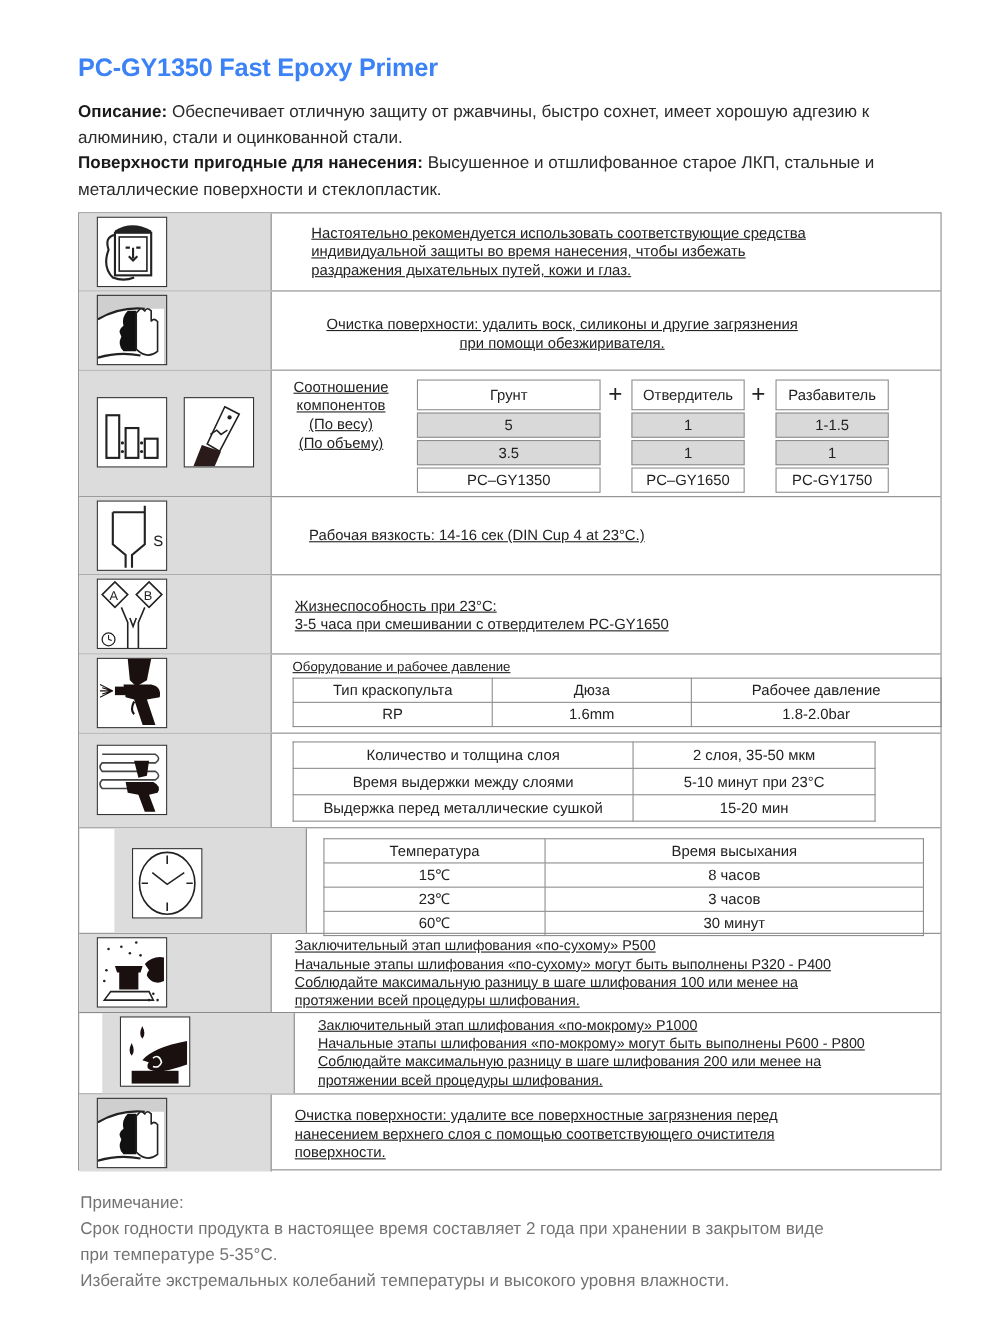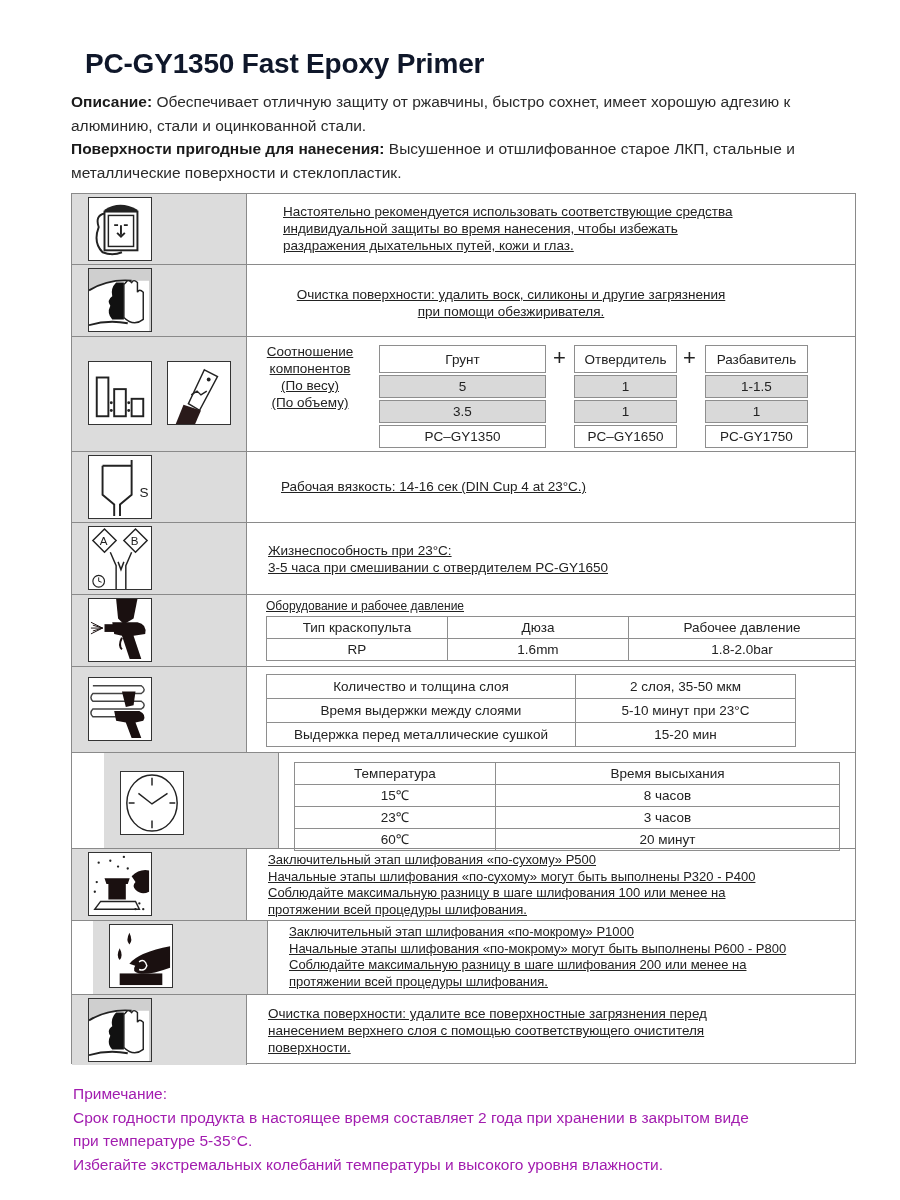--- a/index.html
+++ b/index.html
@@ -1,21 +1,21 @@
 <!DOCTYPE html>
 <html><head>
 <meta charset="utf-8">
 <style>
   html, body { margin: 0; padding: 0; }
   body {
     width: 900px; height: 1200px; background: #ffffff; position: relative;
     font-family: "Liberation Sans", sans-serif; color: #1a1a1a; overflow: hidden;
   }
   .title {
-    position: absolute; left: 85px; top: 48px; font-size: 28px; font-weight: bold; color: #0f172a;
+    position: absolute; left: 71px; top: 48px; font-size: 23px; font-weight: bold; color: #3b82f6;
     letter-spacing: -0.2px;
   }
   .intro {
     position: absolute; left: 71px; top: 90px; width: 760px; font-size: 15.5px; line-height: 23.5px; color: #2a2a2a;
   }
   .intro b { font-weight: bold; color: #1a1a1a; }
 
   .spec-table {
     position: absolute; left: 71px; top: 193px; width: 785px; height: 871px;
     border: 1.5px solid #8a8a8a; box-sizing: border-box;
@@ -50,21 +50,21 @@
   .plus { position: absolute; font-size: 22px; line-height: 22px; color: #222; }
 
   
   table.inner {
     position: absolute; border-collapse: collapse; font-size: 13.5px; color: #222;
   }
   table.inner td {
     border: 1px solid #8e8e8e; text-align: center; padding: 0; height: 21px; line-height: 20px;
   }
   .notes {
-    position: absolute; left: 73px; top: 1082px; width: 780px; font-size: 15.5px; line-height: 23.5px; color: #a21caf;
+    position: absolute; left: 73px; top: 1082px; width: 780px; font-size: 15.5px; line-height: 23.5px; color: #737373;
   }
 </style>
 </head>
 <body>
 
 <div class="title">PC-GY1350 Fast Epoxy Primer</div>
 
 <div class="intro">
   <div>
     <b>Описание:</b>
@@ -285,21 +285,21 @@
         <tr>
           <td style="height:19px;line-height:18px;">15℃</td>
           <td>8 часов</td>
         </tr>
         <tr>
           <td style="height:19px;line-height:18px;">23℃</td>
           <td>3 часов</td>
         </tr>
         <tr>
           <td style="height:19px;line-height:18px;">60℃</td>
-          <td>20 минут</td>
+          <td>30 минут</td>
         </tr>
       </tbody>
         </table>
     </div>
   </div>
 
   <div class="row" style="top:655px;height:72px;">
     <div class="icon-cell">
       <div class="icon-box" style="top:3px;">
         <svg viewBox="0 0 64 64">

